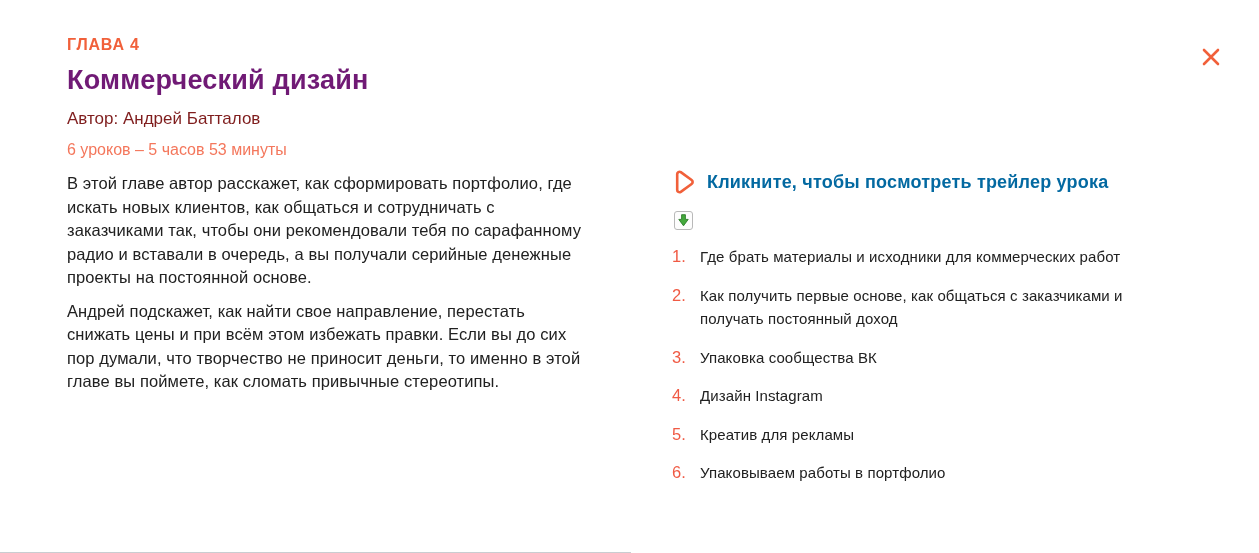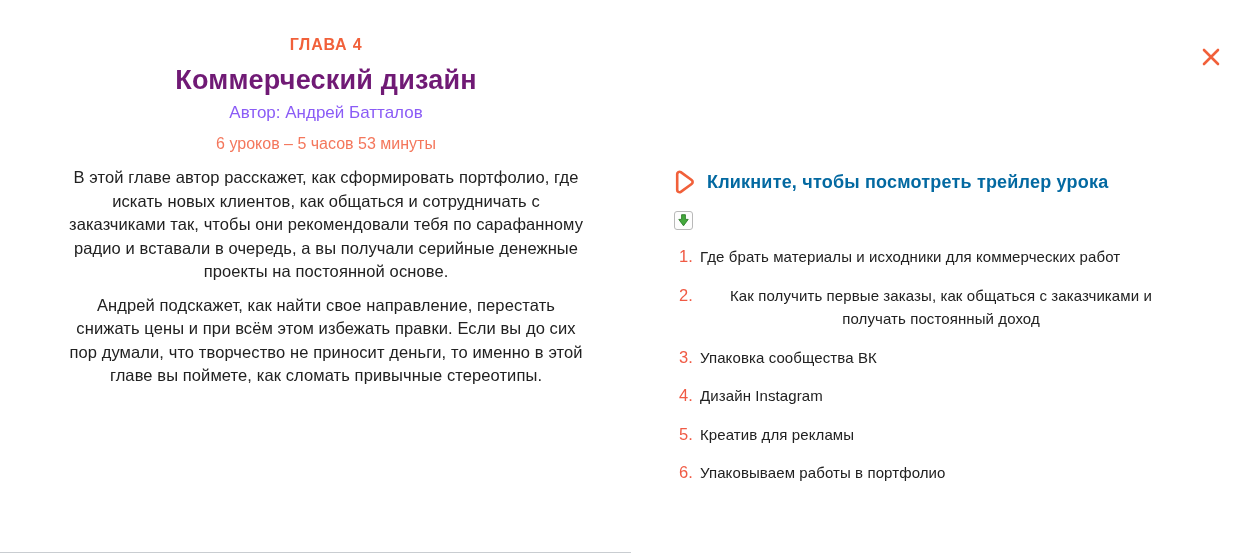--- a/index.html
+++ b/index.html
@@ -2,33 +2,33 @@
 <html><head>
 <meta charset="utf-8">
 <style>
   * { box-sizing: border-box; margin: 0; padding: 0; }
   html, body { width: 1259px; height: 553px; background: #ffffff; overflow: hidden; }
   body {
     font-family: "Liberation Sans", "DejaVu Sans", sans-serif;
     color: #1f1f1f;
     position: relative;
   }
-  .page { position: relative; width: 1259px; height: 553px; background: #fff; text-align: center; }
+  .page { position: relative; width: 1259px; height: 553px; background: #fff; }
 
   
   .left-col { position: absolute; left: 67px; top: 36px; width: 518px; }
   .chapter-label {
     color: #f1603a; font-weight: bold; font-size: 16px;
     letter-spacing: 0.8px; line-height: 17px;
   }
   .chapter-title {
     margin-top: 11px; font-size: 27px; font-weight: bold;
     color: #701a75; line-height: 32px; letter-spacing: 0.2px;
   }
-  .chapter-author { margin-top: 6px; font-size: 17px; color: #8b5cf6; line-height: 21px; }
+  .chapter-author { margin-top: 12px; font-size: 17px; color: #7f1d1d; line-height: 21px; }
   .chapter-meta { margin-top: 11px; font-size: 16px; color: #f4775c; line-height: 20px; }
   .desc p {
     font-size: 16.5px; line-height: 23.5px; color: #212121;
     margin-top: 10px; letter-spacing: 0.1px;
   }
   .desc p:first-child { margin-top: 12px; }
 
   
   .right-col { position: absolute; left: 672px; top: 169px; width: 510px; }
   .trailer-row { display: flex; align-items: center; gap: 11px; cursor: pointer; }
@@ -101,21 +101,21 @@
       </svg>
     </div>
 
     <ol class="lessons">
       <li class="lesson-item">
         <span class="lesson-num">1.</span>
         <span class="lesson-title">Где брать материалы и исходники для коммерческих работ</span>
       </li>
       <li class="lesson-item">
         <span class="lesson-num">2.</span>
-        <span class="lesson-title">Как получить первые заказы, как общаться с заказчиками и получать постоянный доход</span>
+        <span class="lesson-title">Как получить первые основе, как общаться с заказчиками и получать постоянный доход</span>
       </li>
       <li class="lesson-item">
         <span class="lesson-num">3.</span>
         <span class="lesson-title">Упаковка сообщества ВК</span>
       </li>
       <li class="lesson-item">
         <span class="lesson-num">4.</span>
         <span class="lesson-title">Дизайн Instagram</span>
       </li>
       <li class="lesson-item">

